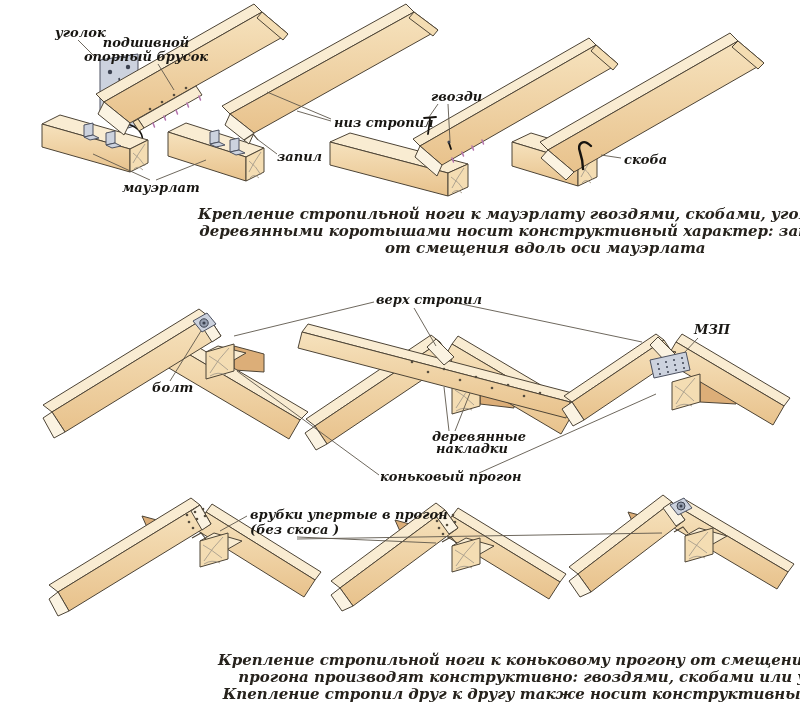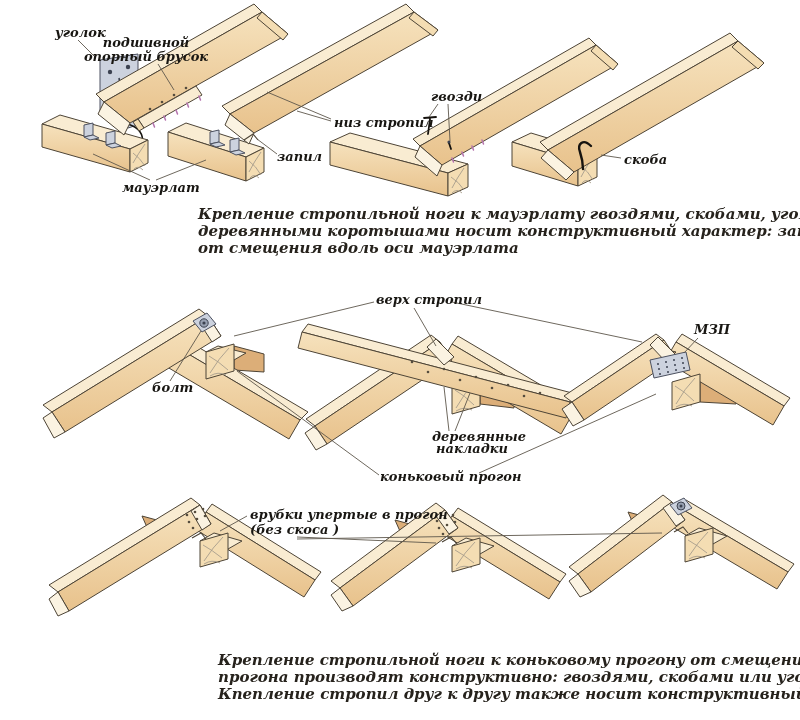--- a/index.html
+++ b/index.html
@@ -1,17 +1,17 @@
 <!DOCTYPE html>
 <html><head>
 <meta charset="utf-8">
 <style>
   html,body{margin:0;padding:0;background:#fff;}
   .stage{position:relative;width:800px;height:720px;background:#ffffff;overflow:hidden;
-         font-family:"DejaVu Serif",serif;}
+         font-family:"DejaVu Serif",serif;text-align:center;}
   .art{position:absolute;left:0;top:0;}
   .face{fill:url(#gw);stroke:#4d4436;stroke-width:1;stroke-linejoin:round;}
   .top{fill:#f9ecd2;stroke:#4d4436;stroke-width:1;stroke-linejoin:round;}
   .bright{fill:#fbf3e2;stroke:#4d4436;stroke-width:1;stroke-linejoin:round;}
   .endf{fill:#f4ddb3;stroke:#4d4436;stroke-width:1;stroke-linejoin:round;}
   .shade{fill:#dcae78;stroke:#4d4436;stroke-width:1;stroke-linejoin:round;}
   .metal{fill:#ccd2de;stroke:#4c5160;stroke-width:1;stroke-linejoin:round;}
   .callout{stroke:#5d574c;stroke-width:0.9;fill:none;}
   .grain{stroke:#a79d8c;stroke-width:0.9;fill:none;}
   .lbl{font:italic bold 13px "DejaVu Serif",serif;fill:#181612;}

